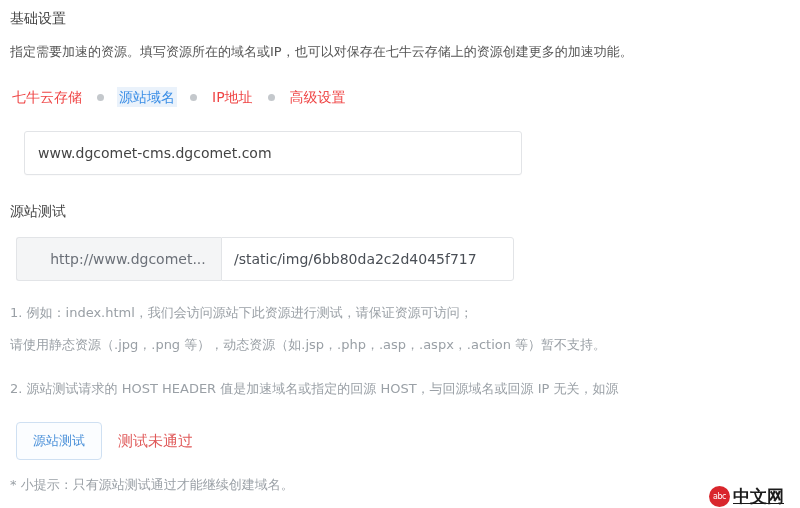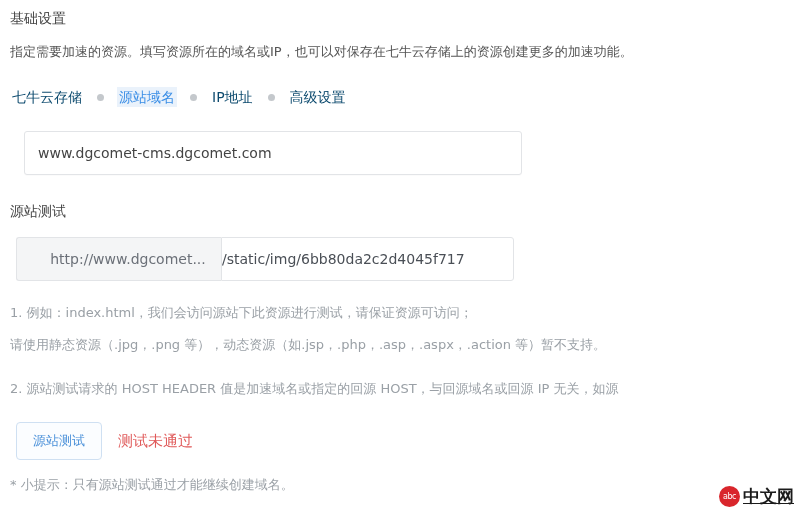--- a/index.html
+++ b/index.html
@@ -39,21 +39,21 @@
 
   
   .step-nav {
     margin: 24px 0 0 2px;
     display: flex;
     align-items: center;
     height: 22px;
   }
   .step-item {
     font-size: 14px;
-    color: #0c4a6e;
+    color: #ef4444;
     line-height: 20px;
     padding: 0 2px;
     white-space: nowrap;
   }
   .step-item.active {
     color: #3a8ee6;
     background: #eaf2fb;
   }
   .step-dot {
     width: 7px;
@@ -122,20 +122,21 @@
   .url-input {
     flex: 1;
     box-sizing: border-box;
     background: #ffffff;
     border: 1px solid #e2e4e7;
     border-radius: 0 3px 3px 0;
     display: flex;
     align-items: center;
     font-size: 14px;
     color: #4a4f56;
+    padding-left: 12px;
     white-space: nowrap;
     overflow: hidden;
   }
 
   
   .help {
     font-size: 13px;
     color: #9aa0a6;
     line-height: 20px;
     margin: 0 0 0 2px;
@@ -181,21 +182,21 @@
     font-size: 13px;
     color: #9aa0a6;
     line-height: 20px;
     margin: 14px 0 0 2px;
     white-space: nowrap;
   }
 
   
   .watermark {
     position: absolute;
-    right: 6px;
+    right: 16px;
     bottom: 0px;
     display: flex;
     align-items: center;
     height: 24px;
   }
   .watermark .badge {
     width: 21px;
     height: 21px;
     border-radius: 50%;
     background: #d9262c;

